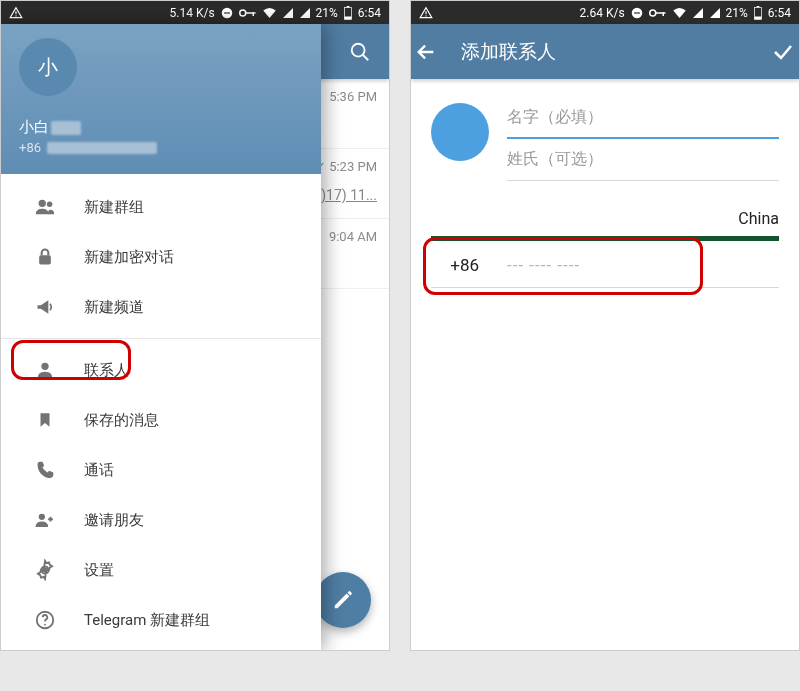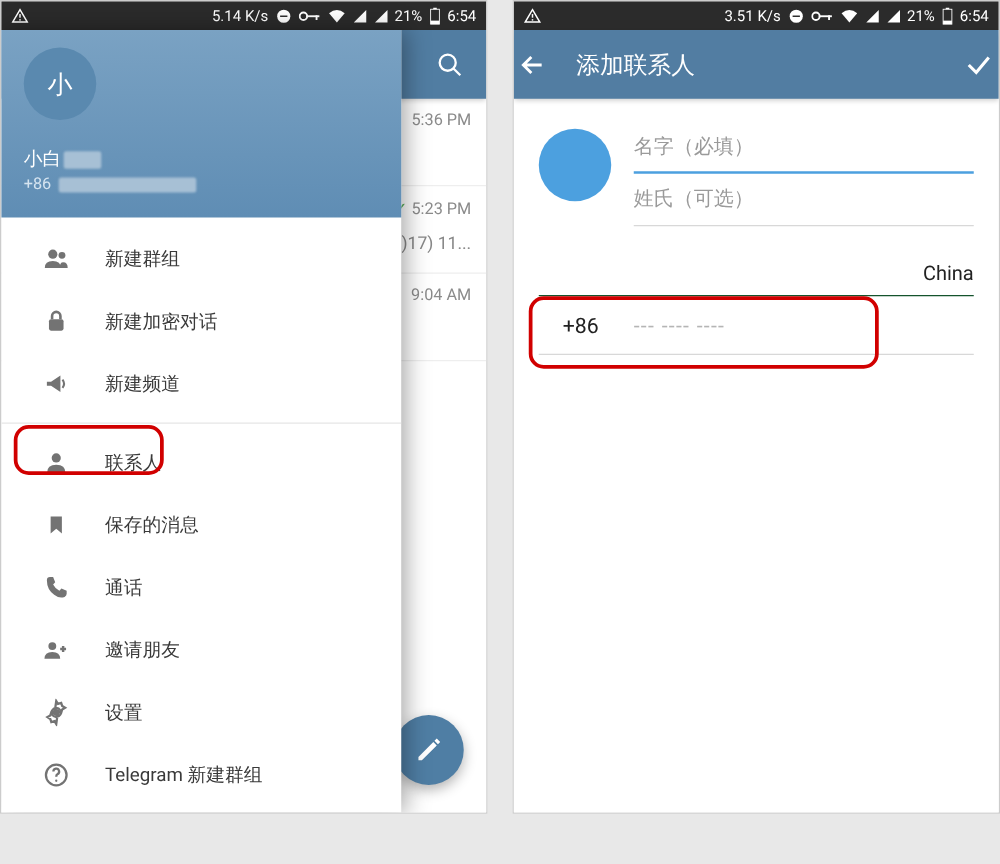--- a/index.html
+++ b/index.html
@@ -166,21 +166,21 @@
     display: flex;
     align-items: center;
     font-size: 16px;
     color: #9a9a9a;
   }
   .field.active { border-bottom: 2px solid #4ca0df; }
   .country-row {
     margin-top: 28px;
     font-size: 16px;
     color: #222;
-    border-bottom: 1px solid #14532d;
+    border-bottom: 5px solid #14532d;
     padding-bottom: 8px;
   }
   .phone-row {
     display: flex;
     align-items: center;
     gap: 28px;
     padding-top: 14px;
     padding-bottom: 12px;
     border-bottom: 1px solid #d8d8d8;
     font-size: 17px;
@@ -252,21 +252,21 @@
         </span>
       </div>
       <div class="chat-row">
         <span class="time">5:36 PM</span>
       </div>
       <div class="chat-row" style="position:relative;">
         <span style="position:absolute; right:12px; top:10px;">
           <span style="color:#5bb05b;">✓</span>
           <span>5:23 PM</span>
         </span>
-        <span style="position:absolute; right:12px; top:38px; font-size:14px; color:#888;">)17) 11...</span>
+        <span style="position:absolute; right:12px; top:38px; font-size:14px; color:#888;text-decoration:underline;">)17) 11...</span>
       </div>
       <div class="chat-row">
         <span class="time">9:04 AM</span>
       </div>
     </div>
 
     <div class="fab">
       <span>
         <svg width="22" height="22" viewBox="0 0 24 24">
             <path d="M3 21 L6 21 L19 8 L16 5 L3 18 Z M20 7 L17 4 L19 2 L22 5 Z" fill="#fff"></path>
@@ -381,21 +381,21 @@
 
 <div class="phone">
   <div class="status-bar">
     <span class="warn">
       <svg width="14" height="14" viewBox="0 0 24 24" fill="none">
           <path d="M12 3 L22 20 L2 20 Z" stroke="#fff" stroke-width="2"></path>
           <rect x="11" y="9" width="2" height="5" fill="#fff"></rect>
           <rect x="11" y="16" width="2" height="2" fill="#fff"></rect>
         </svg>
     </span>
-    <span>3.51 K/s</span>
+    <span>2.64 K/s</span>
     <span>
         <svg width="14" height="14" viewBox="0 0 24 24">
           <circle cx="12" cy="12" r="9" fill="#fff"></circle>
           <rect x="7" y="11" width="10" height="2" fill="#2b2b2b"></rect>
         </svg>
       </span>
     <span>
         <svg width="18" height="12" viewBox="0 0 24 14">
           <circle cx="5" cy="7" r="4" fill="none" stroke="#fff" stroke-width="2"></circle>
           <rect x="8" y="6" width="14" height="2" fill="#fff"></rect>

